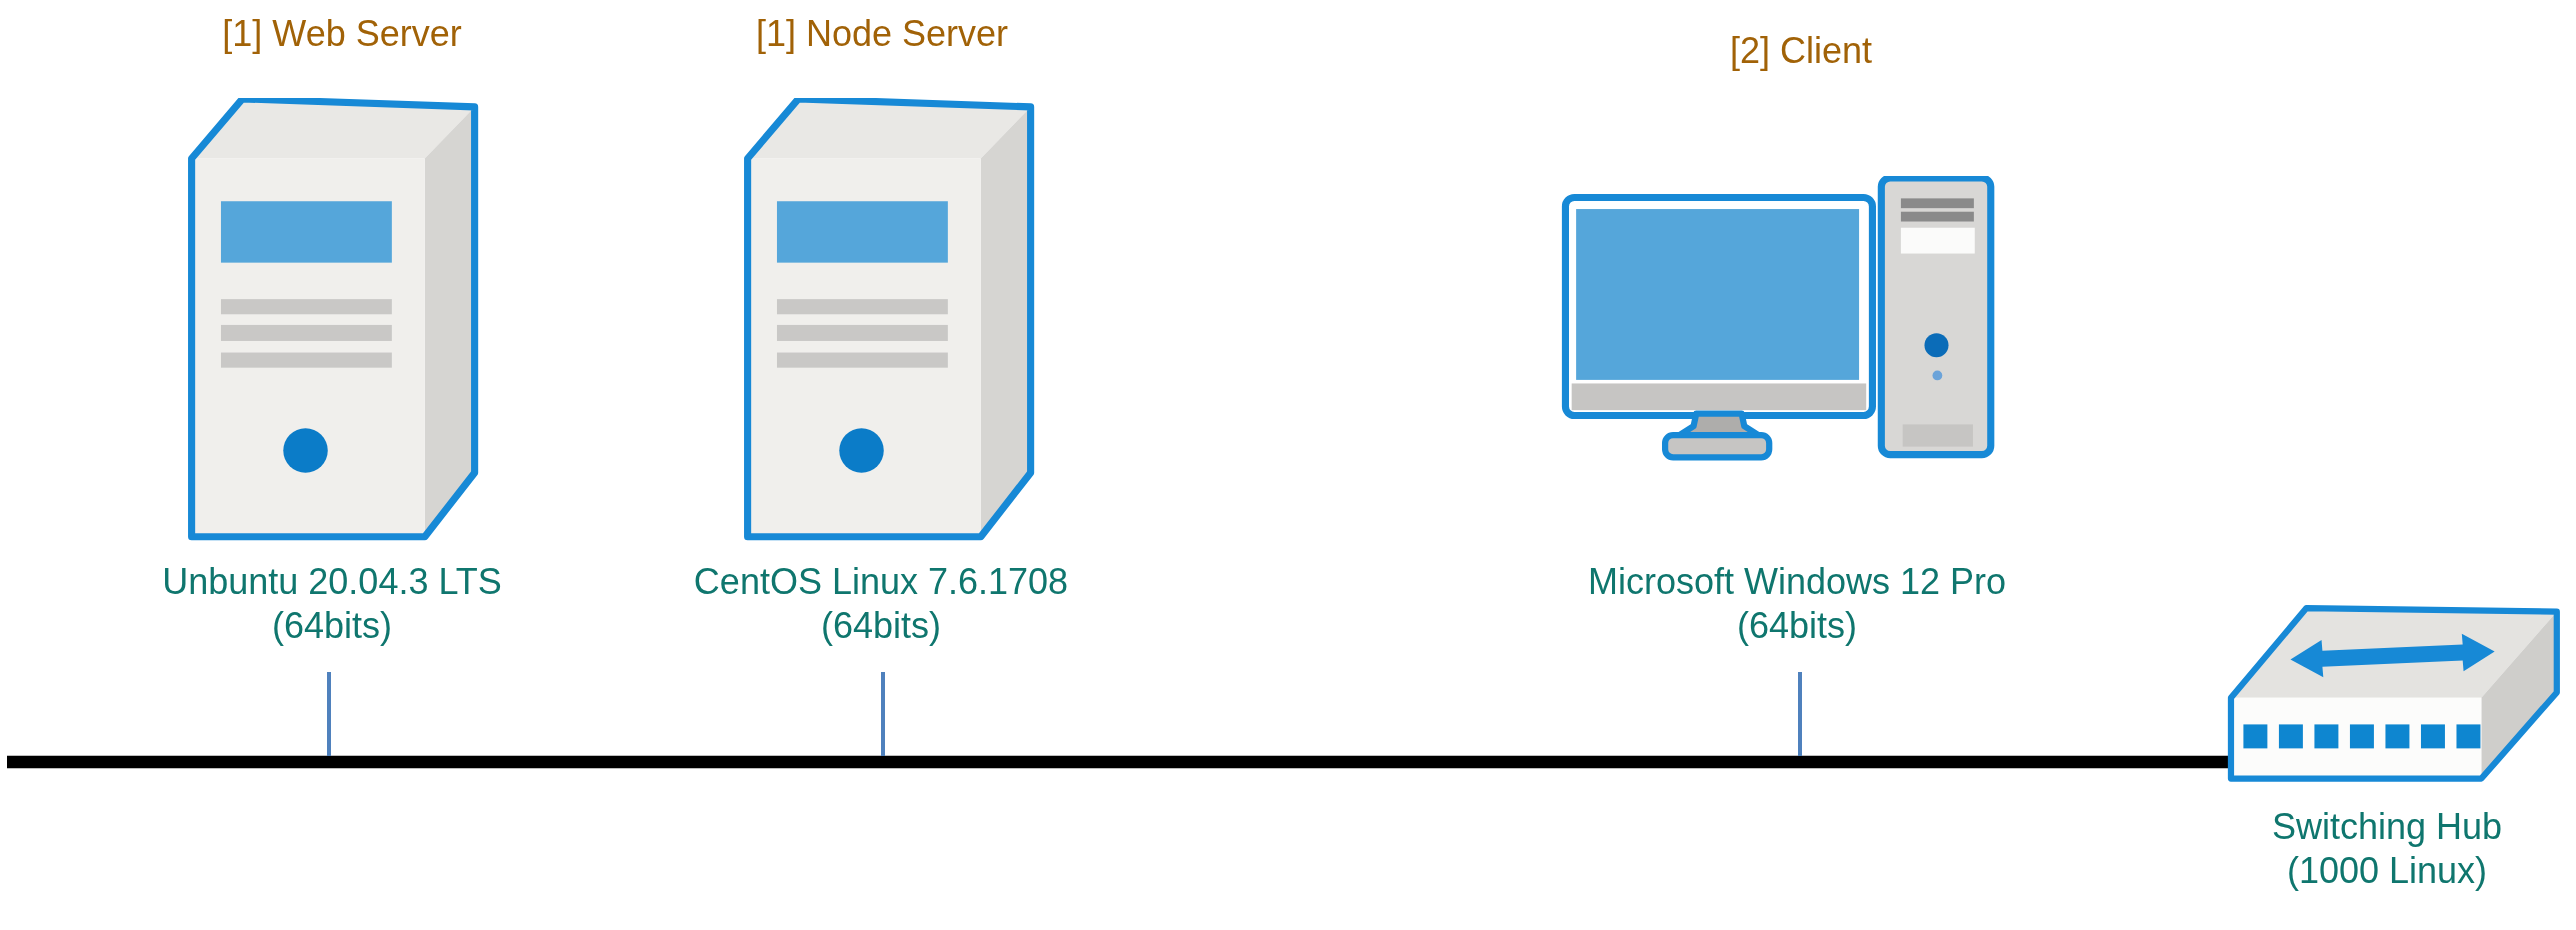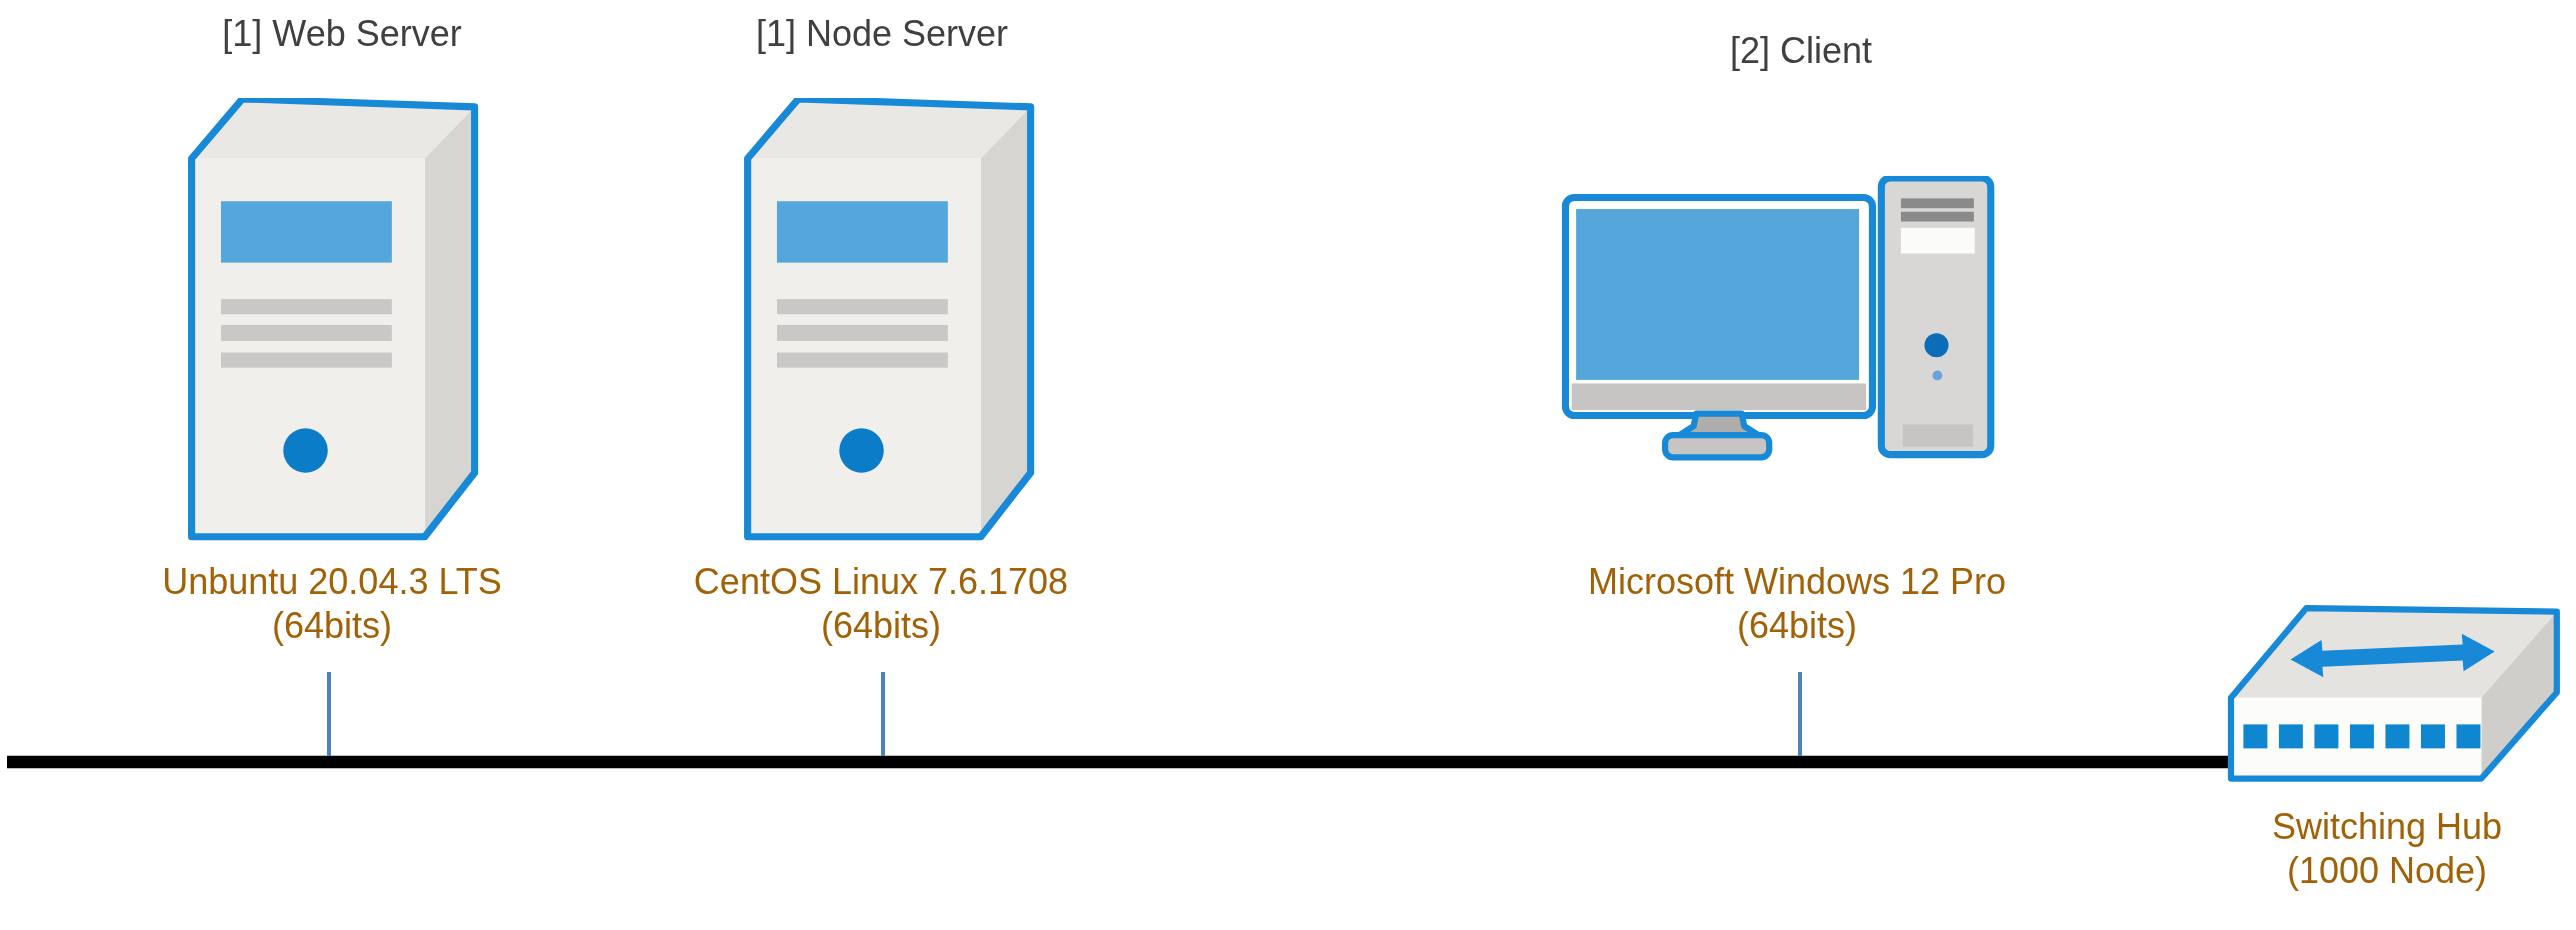--- a/index.html
+++ b/index.html
@@ -10,30 +10,30 @@
     font-family:"Liberation Sans", sans-serif;
     color:#1f1f1f;
     overflow:hidden;
   }
   .node-title{
     position:absolute;
     transform:translateX(-50%);
     font-size:36px;
     line-height:41px;
     white-space:nowrap;
-    color:#404040;
+    color:#a16207;
   }
   .node-label{
     position:absolute;
     transform:translateX(-50%);
     font-size:36px;
     line-height:44px;
     text-align:center;
     white-space:nowrap;
-    color:#a16207;
+    color:#0f766e;
   }
   .icon-svg{position:absolute;}
   .bus{
     position:absolute;
     left:7.1px;top:755px;
     width:2224px;height:11.6px;
     background:#000000;
     border-top:1.8px solid #bdbdbd;
     border-bottom:1.8px solid #bdbdbd;
   }
@@ -128,17 +128,17 @@
       <rect x="104" y="139" width="27" height="27"></rect>
       <rect x="144" y="139" width="27" height="27"></rect>
       <rect x="184" y="139" width="27" height="27"></rect>
       <rect x="224" y="139" width="27" height="27"></rect>
       <rect x="264" y="139" width="27" height="27"></rect>
     </g>
     <path d="M10,109 L95,8 L377,12 L377,103 L292,200 L10,200 Z" fill="none" stroke="#1789d6" stroke-width="7" stroke-linejoin="round"></path>
   </svg>
   <div class="node-label" style="left:2387px;top:805px">
     <div>Switching Hub</div>
-    <div>(1000 Node)</div>
+    <div>(1000 Linux)</div>
   </div>
 
 </div>
 
 
 </body></html>

